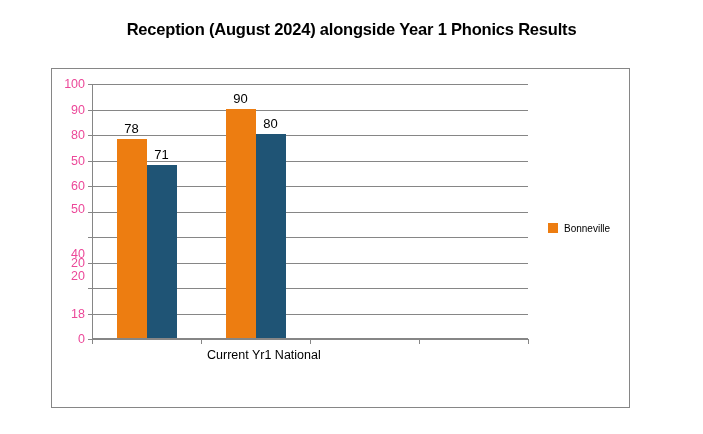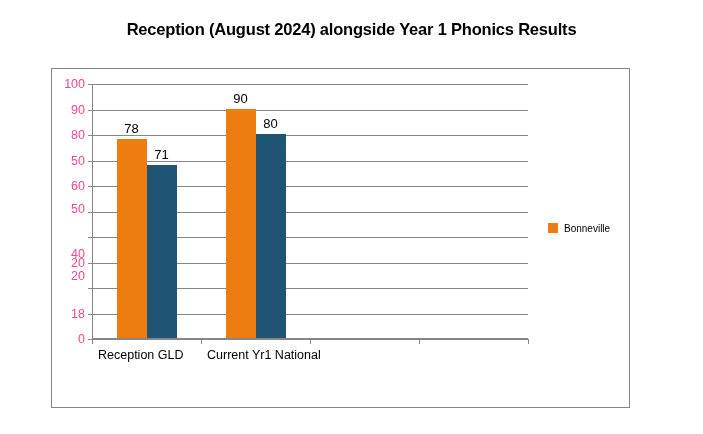--- a/index.html
+++ b/index.html
@@ -200,21 +200,20 @@
         <div class="bar bar-bonneville" style="left: 133.5px; width: 30px; height: 229.5px;"></div>
         <div class="bar-label" style="left: 121.5px; width: 54px; bottom: 233.5px;">90</div>
         <div class="bar bar-national" style="left: 163.5px; width: 30px; height: 204px;"></div>
         <div class="bar-label" style="left: 151.5px; width: 54px; bottom: 208px;">80</div>
       </div>
 
   </div>
 
   <div id="categories">
       <div class="cat-label" style="left: 46px; top: 278px; width: 149px;">
-        <div>Reception GLD</div>
       </div>
       <div class="cat-label" style="left: 155px; top: 278px; width: 149px;">
         <div>Current Yr1 National</div>
       </div>
     </div>
 
   <div id="legend">
     <div class="legend-item">
       <span class="legend-swatch" style="background:#ED7D11"></span>
       <span class="legend-label">Bonneville</span>

